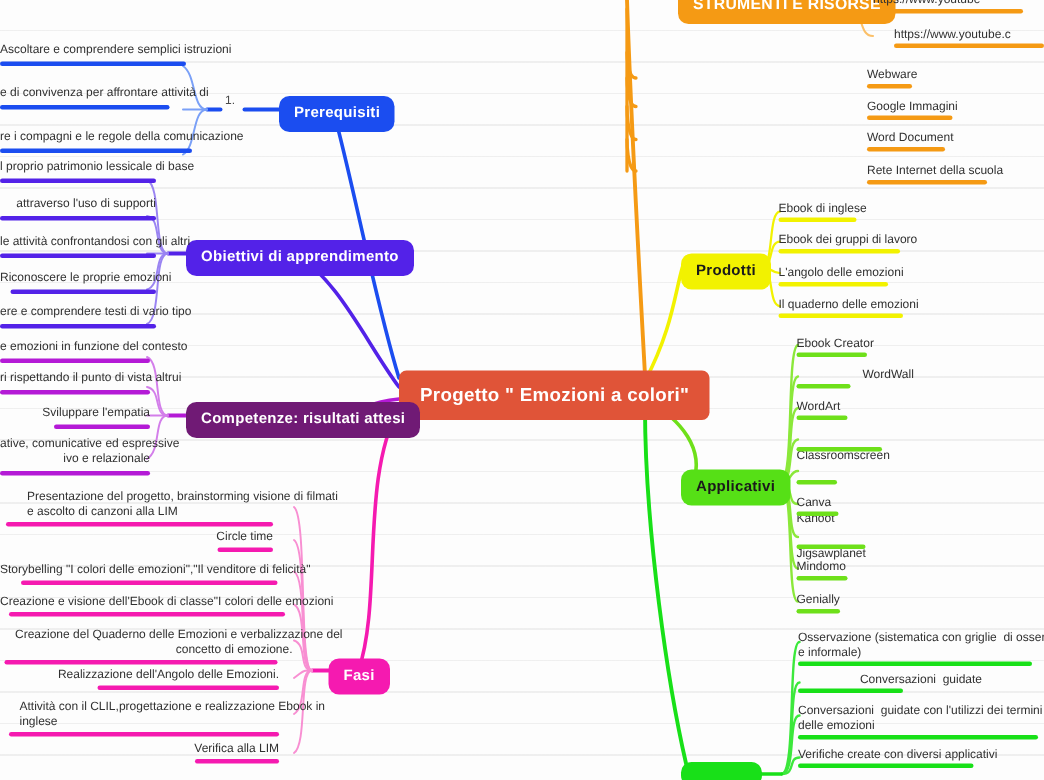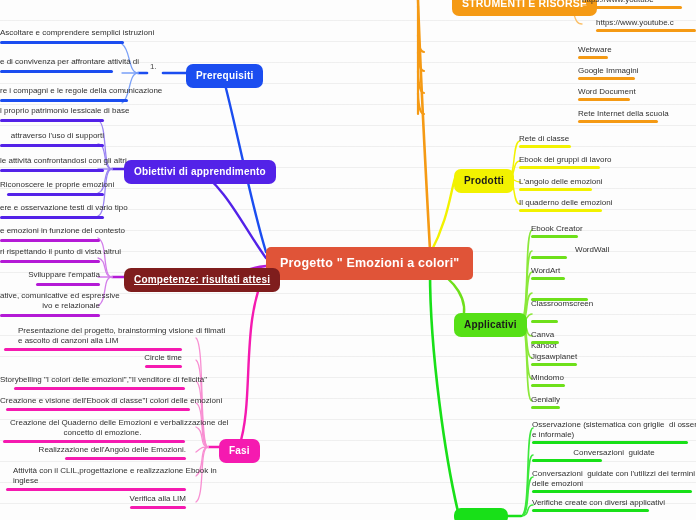--- a/index.html
+++ b/index.html
@@ -45,21 +45,21 @@
   .pill{
     color:#ffffff;
     font-size:10px;
     font-weight:bold;
     padding:7px 10px;
     border-radius:7px;
     letter-spacing:.2px;
   }
   .pill.blue{background:#1b4df0;}
   .pill.indigo{background:#5322e8;}
-  .pill.magenta{background:#7f1d1d;text-decoration:underline;}
+  .pill.magenta{background:#701a75;}
   .pill.pink{background:#f51ab0;}
   .pill.yellow{background:#f2f200;color:#1a1a1a;}
   .pill.lime{background:#56e016;color:#1a1a1a;}
   .pill.orange{background:#f59a14;color:#ffffff;font-size:10.5px;}
   .pill.green{background:#18e018;color:#1a1a1a;}
 
   
   .leaf{position:absolute;}
   .leaf .txt{
     position:absolute;
@@ -207,21 +207,21 @@
   </div>
   <div class="leaf l b-indigo" style="left:0;top:156px;width:104px;">
     <div class="txt" style="top:0;width:104px;">le attività confrontandosi con gli altri</div>
     <div class="bar" style="top:13px;width:104px;"></div>
   </div>
   <div class="leaf l b-indigo" style="left:0;top:180px;width:104px;">
     <div class="txt" style="top:0;width:104px;">Riconoscere le proprie emozioni</div>
     <div class="bar" style="top:13px;width:97px;"></div>
   </div>
   <div class="leaf l b-indigo" style="left:0;top:203px;width:104px;">
-    <div class="txt" style="top:0;width:104px;">ere e osservazione testi di vario tipo</div>
+    <div class="txt" style="top:0;width:104px;">ere e comprendere testi di vario tipo</div>
     <div class="bar" style="top:13px;width:104px;"></div>
   </div>
 
   <div class="node pill magenta" style="left:124px;top:268px;">Competenze: risultati attesi</div>
 
   <div class="leaf l b-magenta" style="left:0;top:226px;width:100px;">
     <div class="txt" style="top:0;width:100px;">e emozioni in funzione del contesto</div>
     <div class="bar" style="top:13px;width:100px;"></div>
   </div>
   <div class="leaf l b-magenta" style="left:0;top:247px;width:100px;">
@@ -251,21 +251,21 @@
   </div>
   <div class="leaf l b-pink" style="left:0;top:375px;width:185px;">
     <div class="txt" style="top:0;width:185px;">Storybelling "I colori delle emozioni","Il venditore di felicità"</div>
     <div class="bar" style="top:12px;width:171px;"></div>
   </div>
   <div class="leaf l b-pink" style="left:0;top:396px;width:190px;">
     <div class="txt" style="top:0;width:190px;">Creazione e visione dell'Ebook di classe"I colori delle emozioni</div>
     <div class="bar" style="top:12px;width:184px;"></div>
   </div>
   <div class="leaf l b-pink" style="left:0;top:418px;width:185px;">
-    <div class="txt" style="top:0;width:185px;left:10px;right:auto;text-align:center;">Creazione del Quaderno delle Emozioni e verbalizzazione del
+    <div class="txt" style="top:0;width:185px;left:10px;right:auto;text-align:right;">Creazione del Quaderno delle Emozioni e verbalizzazione del
 concetto di emozione.</div>
     <div class="bar" style="top:22px;width:182px;"></div>
   </div>
   <div class="leaf l b-pink" style="left:0;top:445px;width:186px;">
     <div class="txt" style="top:0;width:186px;">Realizzazione dell'Angolo delle Emozioni.</div>
     <div class="bar" style="top:12px;width:121px;"></div>
   </div>
   <div class="leaf l b-pink" style="left:0;top:466px;width:186px;">
     <div class="txt" style="top:0;width:186px;left:13px;right:auto;text-align:left;">Attività con il CLIL,progettazione e realizzazione Ebook in
 inglese</div>
@@ -299,21 +299,21 @@
     <div class="bar" style="top:11px;width:52px;"></div>
   </div>
   <div class="leaf r b-orange" style="left:578px;top:109px;width:110px;">
     <div class="txt" style="top:0;width:110px;">Rete Internet della scuola</div>
     <div class="bar" style="top:11px;width:80px;"></div>
   </div>
 
   <div class="node pill yellow" style="left:454px;top:169px;">Prodotti</div>
 
   <div class="leaf r b-yellow" style="left:519px;top:134px;width:120px;">
-    <div class="txt" style="top:0;width:120px;">Rete di classe</div>
+    <div class="txt" style="top:0;width:120px;">Ebook di inglese</div>
     <div class="bar" style="top:11px;width:52px;"></div>
   </div>
   <div class="leaf r b-yellow" style="left:519px;top:155px;width:120px;">
     <div class="txt" style="top:0;width:120px;">Ebook dei gruppi di lavoro</div>
     <div class="bar" style="top:11px;width:81px;"></div>
   </div>
   <div class="leaf r b-yellow" style="left:519px;top:177px;width:120px;">
     <div class="txt" style="top:0;width:120px;">L'angolo delle emozioni</div>
     <div class="bar" style="top:11px;width:73px;"></div>
   </div>
@@ -342,21 +342,21 @@
   </div>
   <div class="leaf r b-lime" style="left:531px;top:309px;width:120px;">
     <div class="txt" style="top:0;width:120px;margin-top:32px;">Kahoot</div>
     <div class="bar" style="top:11px;width:27px;"></div>
   </div>
   <div class="leaf r b-lime" style="left:531px;top:330px;width:120px;">
     <div class="txt" style="top:0;width:120px;">Canva</div>
     <div class="bar" style="top:11px;width:28px;"></div>
   </div>
   <div class="leaf r b-lime" style="left:531px;top:352px;width:120px;">
-    <div class="txt" style="top:0;width:120px;">Jigsawplanet</div>
+    <div class="txt" style="top:12px;width:120px;">Jigsawplanet</div>
     <div class="bar" style="top:11px;width:46px;"></div>
   </div>
   <div class="leaf r b-lime" style="left:531px;top:373px;width:120px;">
     <div class="txt" style="top:0;width:120px;">Mindomo</div>
     <div class="bar" style="top:11px;width:34px;"></div>
   </div>
   <div class="leaf r b-lime" style="left:531px;top:395px;width:120px;">
     <div class="txt" style="top:0;width:120px;">Genially</div>
     <div class="bar" style="top:11px;width:29px;"></div>
   </div>

